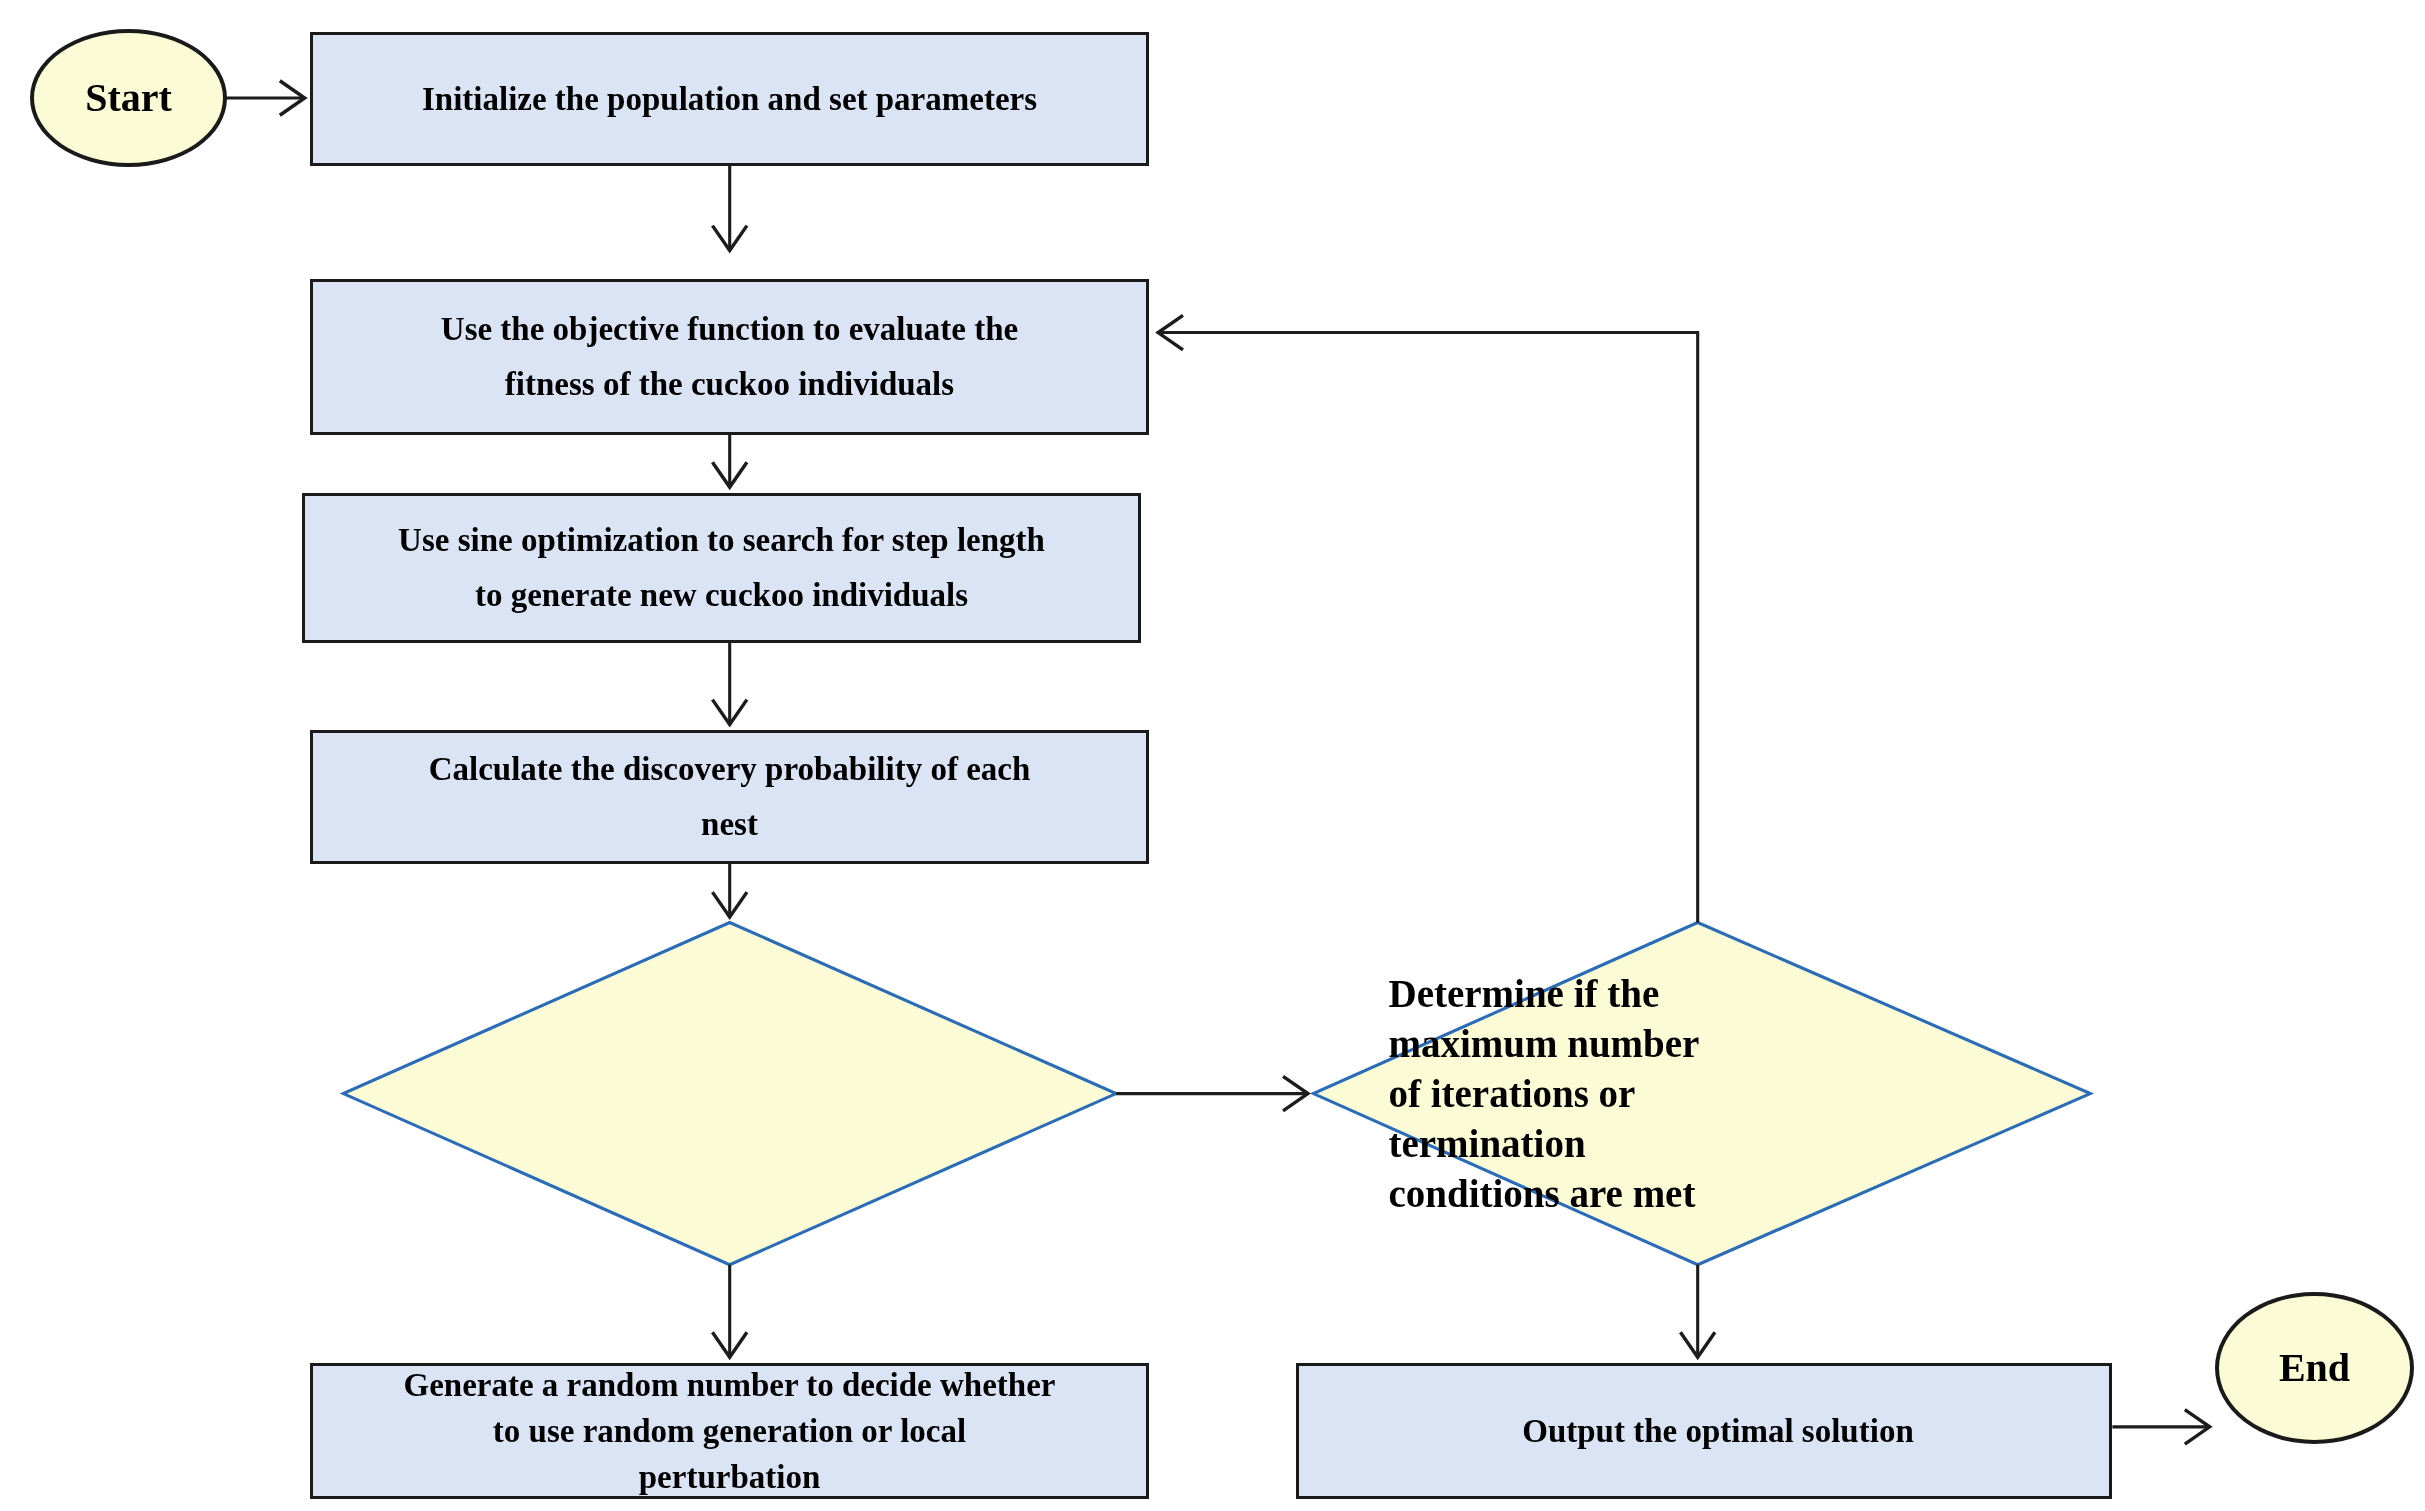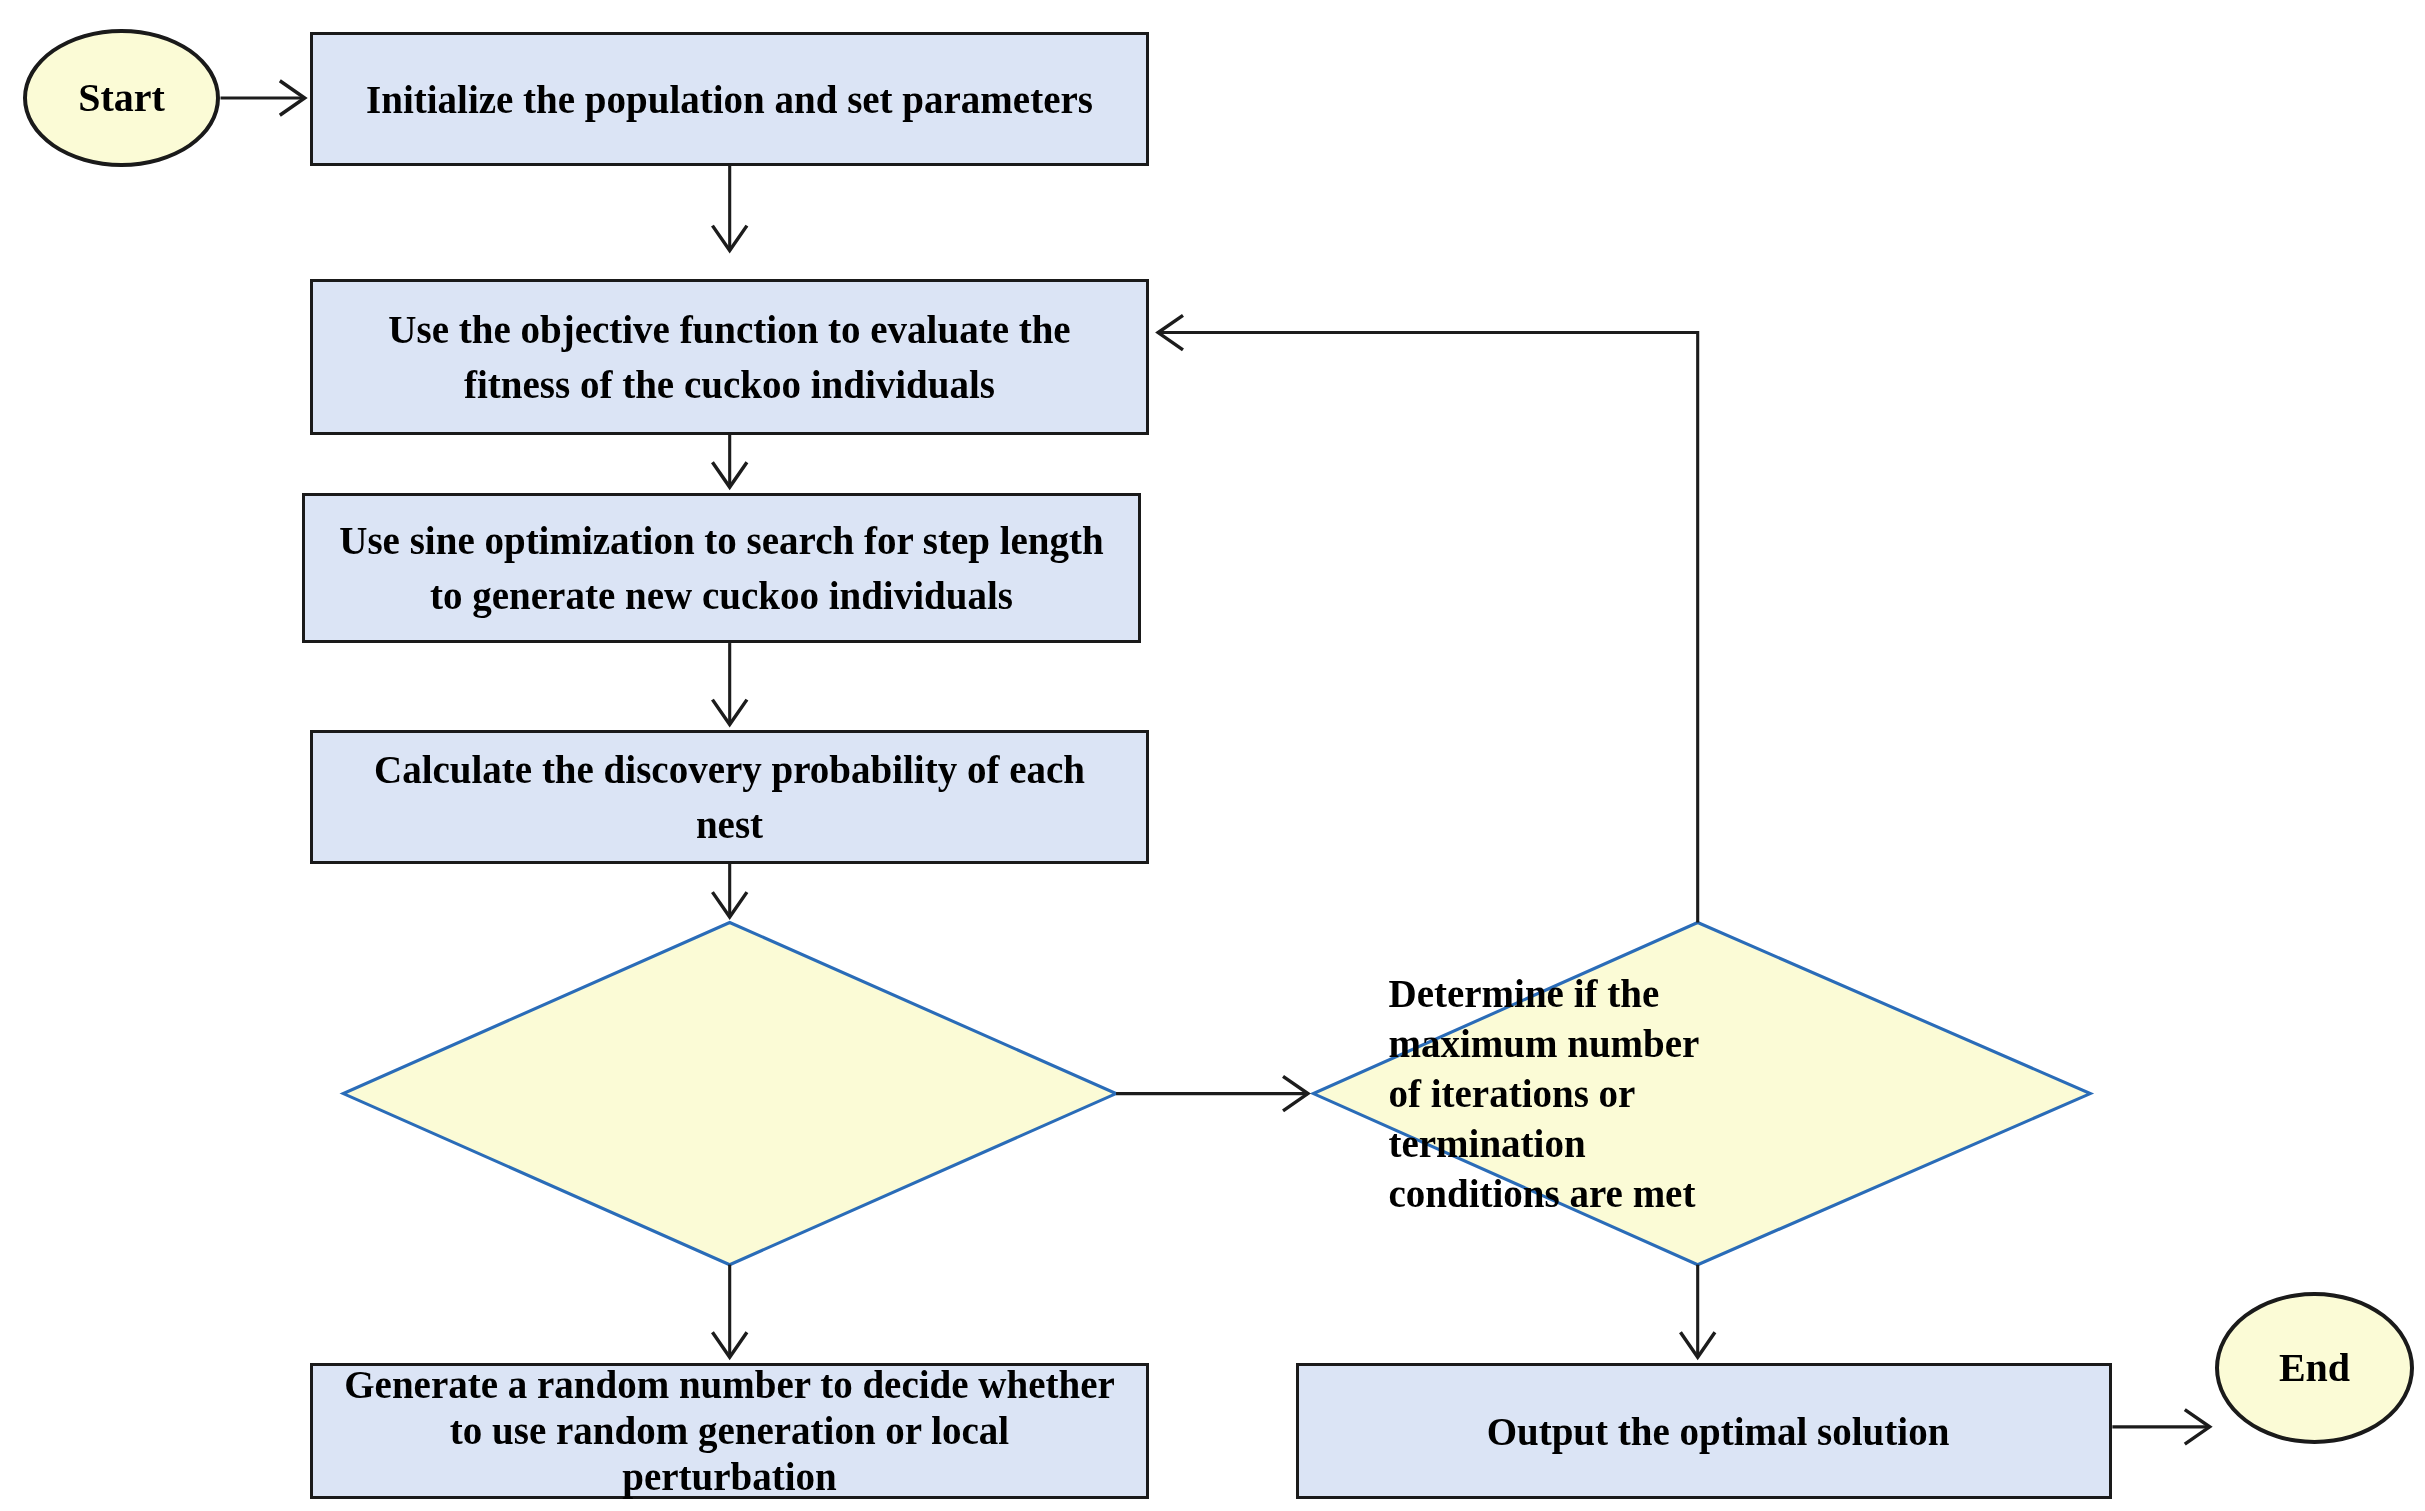--- a/index.html
+++ b/index.html
@@ -30,21 +30,21 @@
   .node{
     position:absolute;
     display:flex;align-items:center;justify-content:center;
     text-align:center;
     box-sizing:border-box;
     white-space:pre-line;
   }
   .process{
     background:var(--process-fill);
     border:3.5px solid var(--process-border);
-    font-size:39px;line-height:55px;justify-content:center;
+    font-size:33px;line-height:55px;justify-content:center;
   }
   .process.tight{line-height:46px;}
   .terminal{
     background:var(--terminal-fill);
     border:4.1px solid var(--terminal-border);
     border-radius:50%;
     font-size:40px;line-height:1;
   }
   .decision-label{
     position:absolute;
@@ -75,21 +75,21 @@
     <line class="edge" x1="1057" y1="598" x2="1057" y2="706" marker-end="url(#arrow)"></line>
     <line class="edge" x1="1057" y1="932" x2="1057" y2="1050" marker-end="url(#arrow)"></line>
     <line class="edge" x1="1057" y1="1252" x2="1057" y2="1329" marker-end="url(#arrow)"></line>
     <line class="edge" x1="1617" y1="1585" x2="1895" y2="1585" marker-end="url(#arrow)"></line>
     <line class="edge" x1="1057" y1="1833" x2="1057" y2="1967" marker-end="url(#arrow)"></line>
     <line class="edge" x1="2460" y1="1833" x2="2460" y2="1967" marker-end="url(#arrow)"></line>
     <line class="edge" x1="3061" y1="2068" x2="3202" y2="2068" marker-end="url(#arrow)"></line>
     <path class="edge" d="M 2460 1337 L 2460 482 L 1678 482" marker-end="url(#arrow)"></path>
   </svg>
 
-  <div class="node terminal" style="left:23px;top:29px;width:197px;height:138px;">
+  <div class="node terminal" style="left:30px;top:29px;width:197px;height:138px;">
     <span>Start</span>
   </div>
   <div class="node terminal" style="left:2215px;top:1292px;width:199px;height:152px;">
     <span>End</span>
   </div>
 
   <div class="node process" style="left:310px;top:32px;width:839px;height:134px;">
     <span>Initialize the population and set parameters</span>
   </div>
   <div class="node process" style="left:310px;top:256px;width:839px;height:156px;margin-top:23px;">

